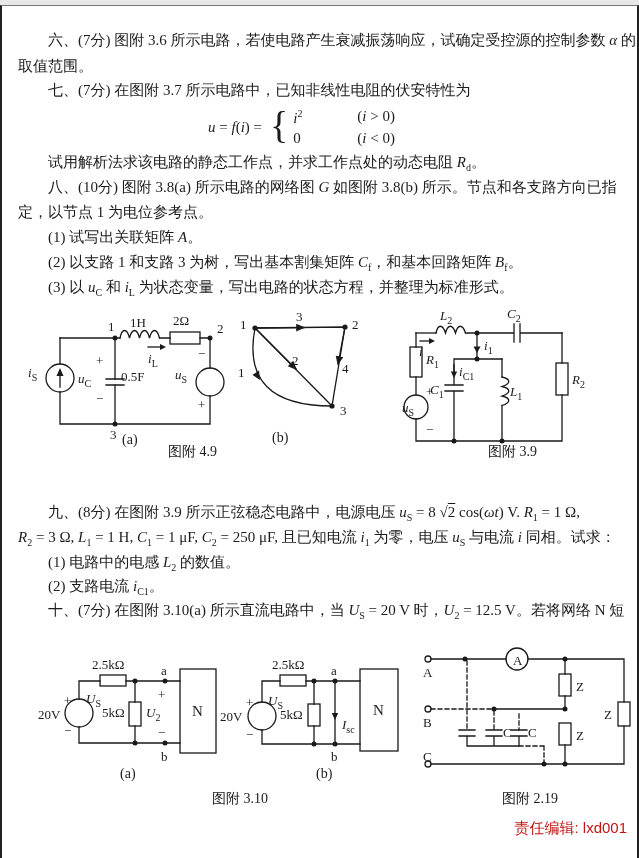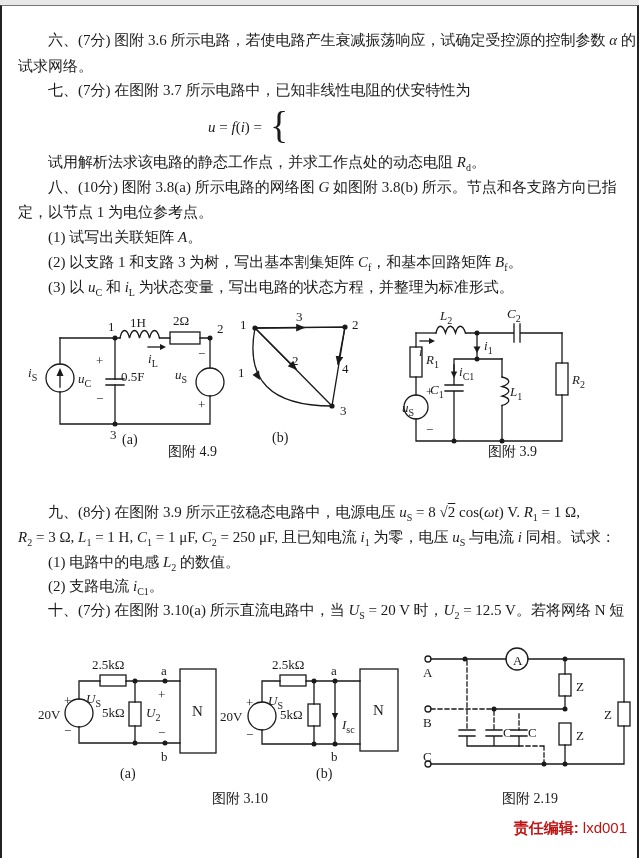--- a/index.html
+++ b/index.html
@@ -18,37 +18,47 @@
   .eq .val{width:64px;}
   .fig{position:absolute;}
   .flabel{position:absolute;font-size:13px;line-height:1;white-space:nowrap;}
   .cap{position:absolute;font-size:14px;white-space:nowrap;}
   .w{stroke:#1a1a1a;stroke-width:1.3;fill:none;stroke-linecap:square;}
   .d{fill:#1a1a1a;stroke:none;}
   .ah{fill:#1a1a1a;stroke:none;}
   .dash{stroke-dasharray:4 3;}
   .editor{position:absolute;right:10px;top:813px;font-size:15px;
           font-family:"Liberation Sans","DejaVu Sans",sans-serif;color:#c01515;}
-  .editor .lbl{font-weight:bold;}
+  .editor .lbl{font-weight:normal;}
   .watermark{position:absolute;right:6px;top:834px;font-size:15px;color:#8f8f8f;
           font-family:"Liberation Sans","DejaVu Sans",sans-serif;}
   .ovl{text-decoration:overline;}
 </style>
 </head>
 <body>
 
 <div class="page">
 
   <div class="txt ind" style="top:24px">六、(7分) 图附 3.6 所示电路，若使电路产生衰减振荡响应，试确定受控源的控制参数 <i>α</i> 的</div>
-  <div class="txt" style="top:50px">试求网络。</div>
+  <div class="txt" style="top:50px">取值范围。</div>
   <div class="txt ind" style="top:74px">七、(7分) 在图附 3.7 所示电路中，已知非线性电阻的伏安特性为</div>
 
   <div class="eq">
     <span><i>u</i> = <i>f</i>(<i>i</i>) =</span>
     <span class="brace">{</span>
+    <span class="col">
+      <span class="row">
+          <span class="val"><i>i</i><sup>2</sup></span>
+          <span>(<i>i</i> &gt; 0)</span>
+        </span>
+      <span class="row">
+          <span class="val">0</span>
+          <span>(<i>i</i> &lt; 0)</span>
+        </span>
+    </span>
   </div>
 
   <div class="txt ind" style="top:146px">试用解析法求该电路的静态工作点，并求工作点处的动态电阻 <i>R</i><sub>d</sub>。</div>
   <div class="txt ind" style="top:171px">八、(10分) 图附 3.8(a) 所示电路的网络图 <i>G</i> 如图附 3.8(b) 所示。节点和各支路方向已指</div>
   <div class="txt" style="top:196px">定，以节点 1 为电位参考点。</div>
   <div class="txt ind" style="top:221px">(1) 试写出关联矩阵 <i>A</i>。</div>
   <div class="txt ind" style="top:246px">(2) 以支路 1 和支路 3 为树，写出基本割集矩阵 <i>C</i><sub>f</sub>，和基本回路矩阵 <i>B</i><sub>f</sub>。</div>
   <div class="txt ind" style="top:271px">(3) 以 <i>u</i><sub>C</sub> 和 <i>i</i><sub>L</sub> 为状态变量，写出电路的状态方程，并整理为标准形式。</div>
 
   <div class="fig" style="left:18px;top:300px;width:215px;height:145px">

